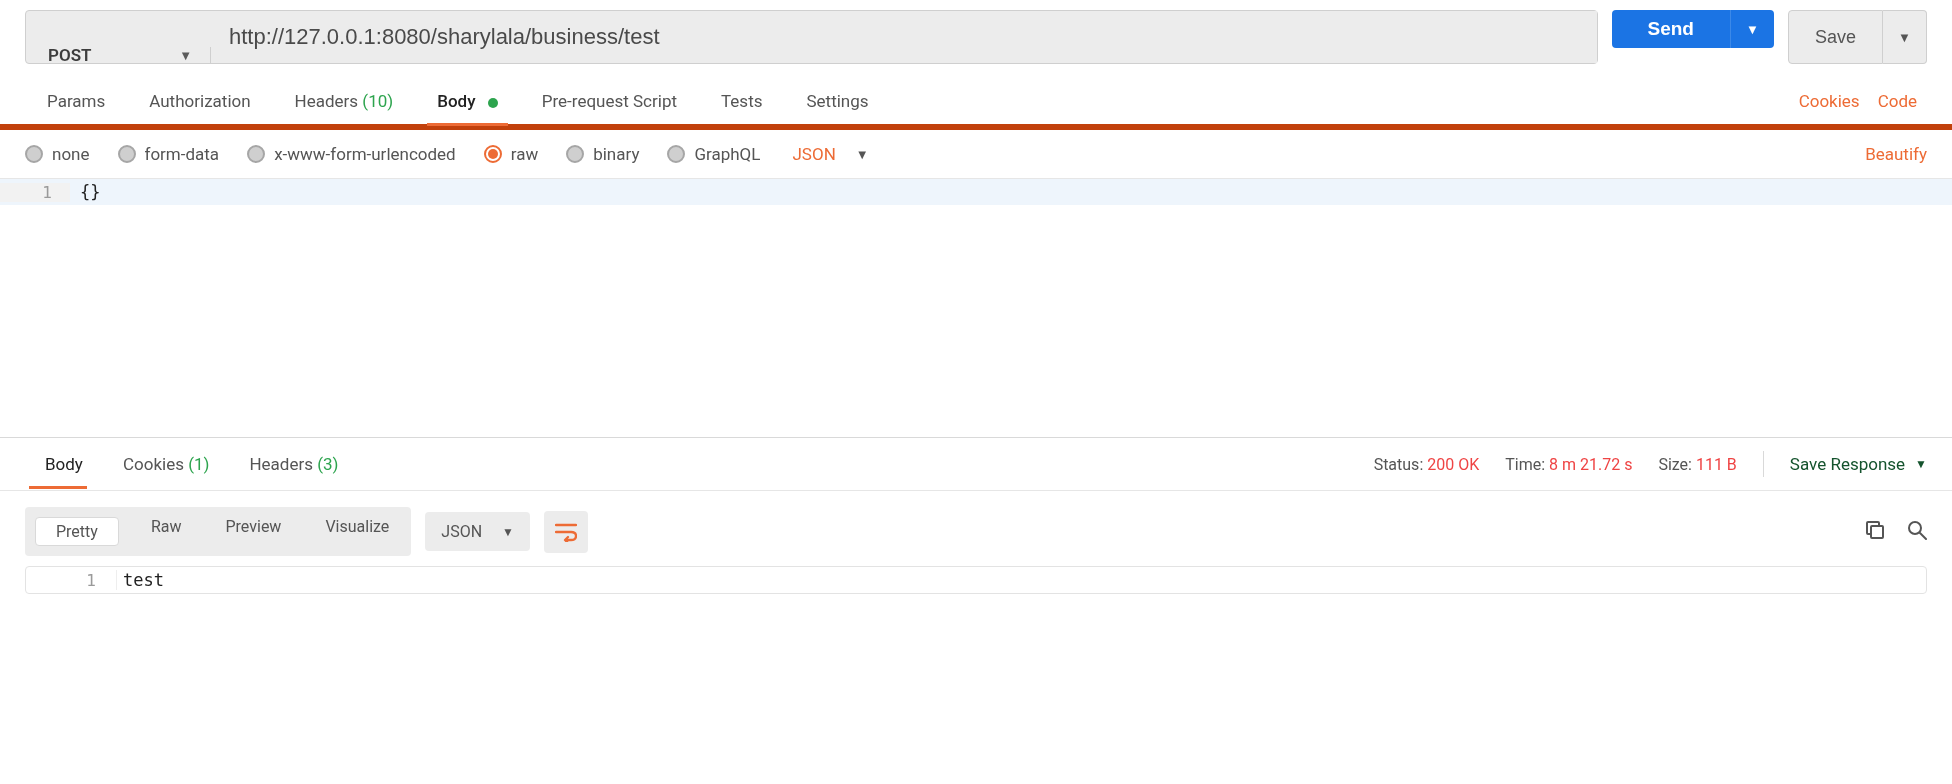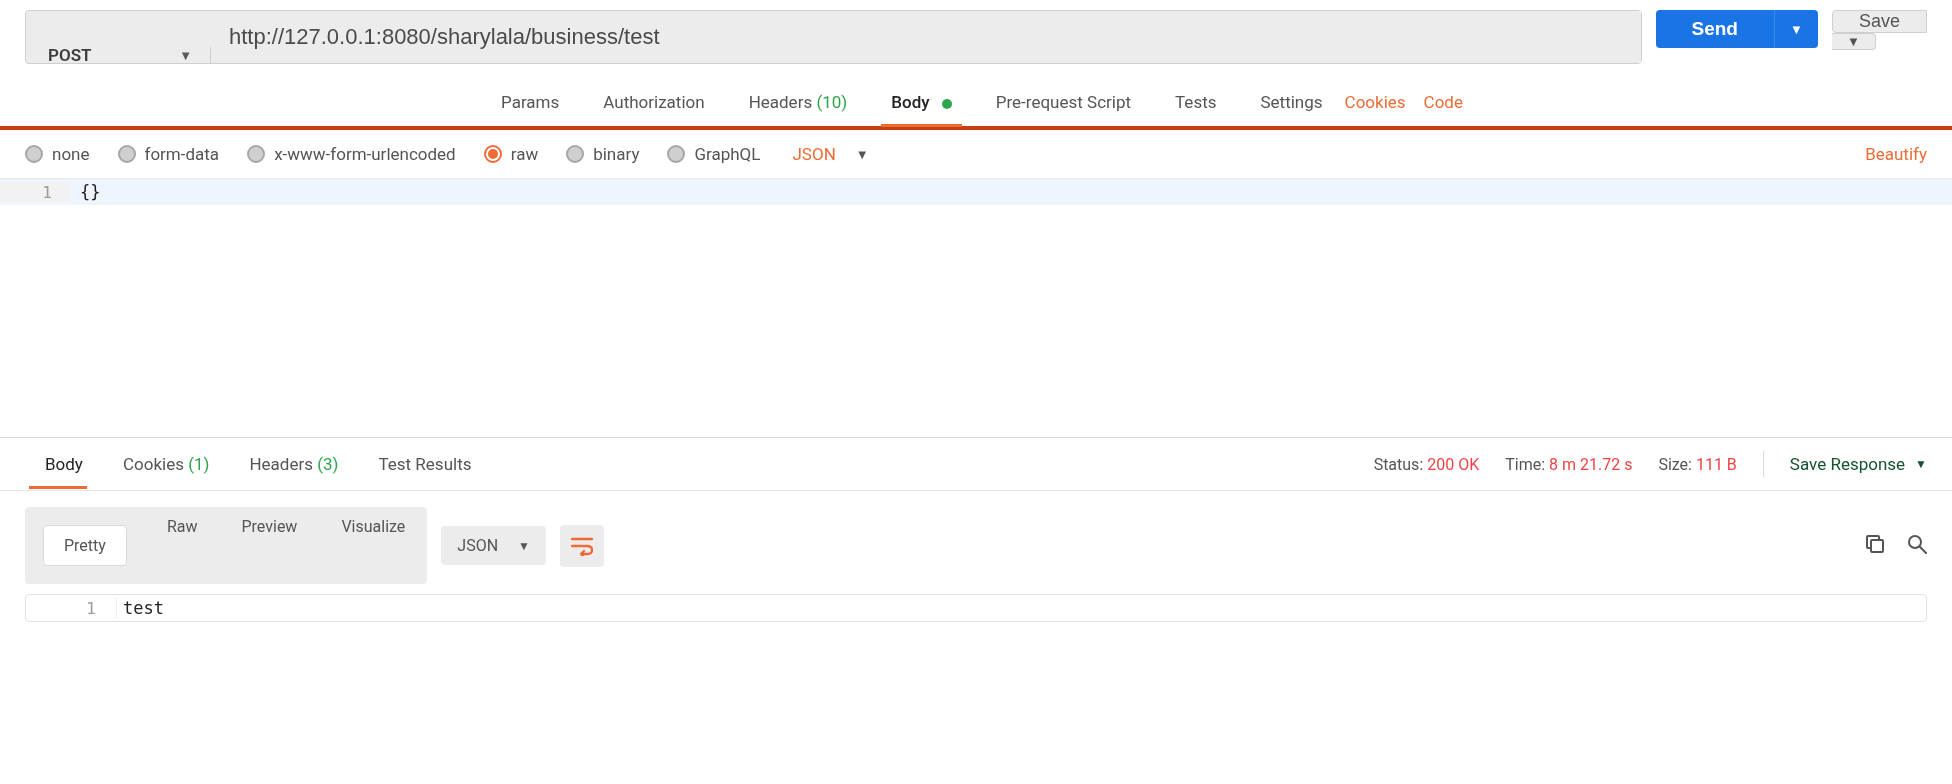--- a/index.html
+++ b/index.html
@@ -71,21 +71,20 @@
     border: none;
     width: 44px;
     border-left: 1px solid #3c89e8;
     border-radius: 0 4px 4px 0;
     cursor: pointer;
     font-size: 13px;
   }
   .save-group {
     display: flex;
     height: 54px;
-    flex-direction: column;
   }
   .save-btn {
     background: #ececec;
     border: 1px solid #cfcfcf;
     color: #555;
     padding: 0 26px;
     font-size: 18px;
     border-radius: 4px 0 0 4px;
     cursor: pointer;
   }
@@ -97,24 +96,24 @@
     width: 44px;
     border-radius: 0 4px 4px 0;
     cursor: pointer;
     font-size: 13px;
   }
 
   .tabs-row {
     display: flex;
     align-items: center;
     padding: 0 25px;
-    border-bottom: 4px solid #c2410c;
+    border-bottom: 6px solid #c2410c;
     height: 52px;
     background: #fff;
-    justify-content: center;
+    justify-content: space-between;
   }
   .tabs-left { display: flex; }
   .tab {
     padding: 14px 22px;
     font-size: 17px;
     color: #555;
     cursor: pointer;
     position: relative;
   }
   .tab .count { color: #2da44e; }
@@ -263,22 +262,22 @@
   .view-seg .seg {
     padding: 10px 22px;
     font-size: 16px;
     color: #555;
     cursor: pointer;
   }
   .view-seg .seg.active {
     background: #fff;
     border: 1px solid #d9d9d9;
     border-radius: 4px;
-    margin: 18px;
-    padding: 10px 20px;
+    margin: 10px;
+    padding: 4px 20px;
   }
   .resp-lang {
     background: #ececec;
     border-radius: 4px;
     padding: 10px 16px;
     display: flex;
     align-items: center;
     gap: 20px;
     color: #555;
     font-size: 16px;
@@ -409,21 +408,20 @@
   <div class="resp-tabs">
     <div class="resp-tab active">Body</div>
     <div class="resp-tab">
       <span>Cookies</span>
       <span class="count">(1)</span>
     </div>
     <div class="resp-tab">
       <span>Headers</span>
       <span class="count">(3)</span>
     </div>
-    <div class="resp-tab">Test Results</div>
   </div>
   <div class="resp-meta">
     <span>
       <span>Status:</span>
       <span class="meta-val-green">200 OK</span>
     </span>
     <span>
       <span>Time:</span>
       <span class="meta-val-green">8 m 21.72 s</span>
     </span>

